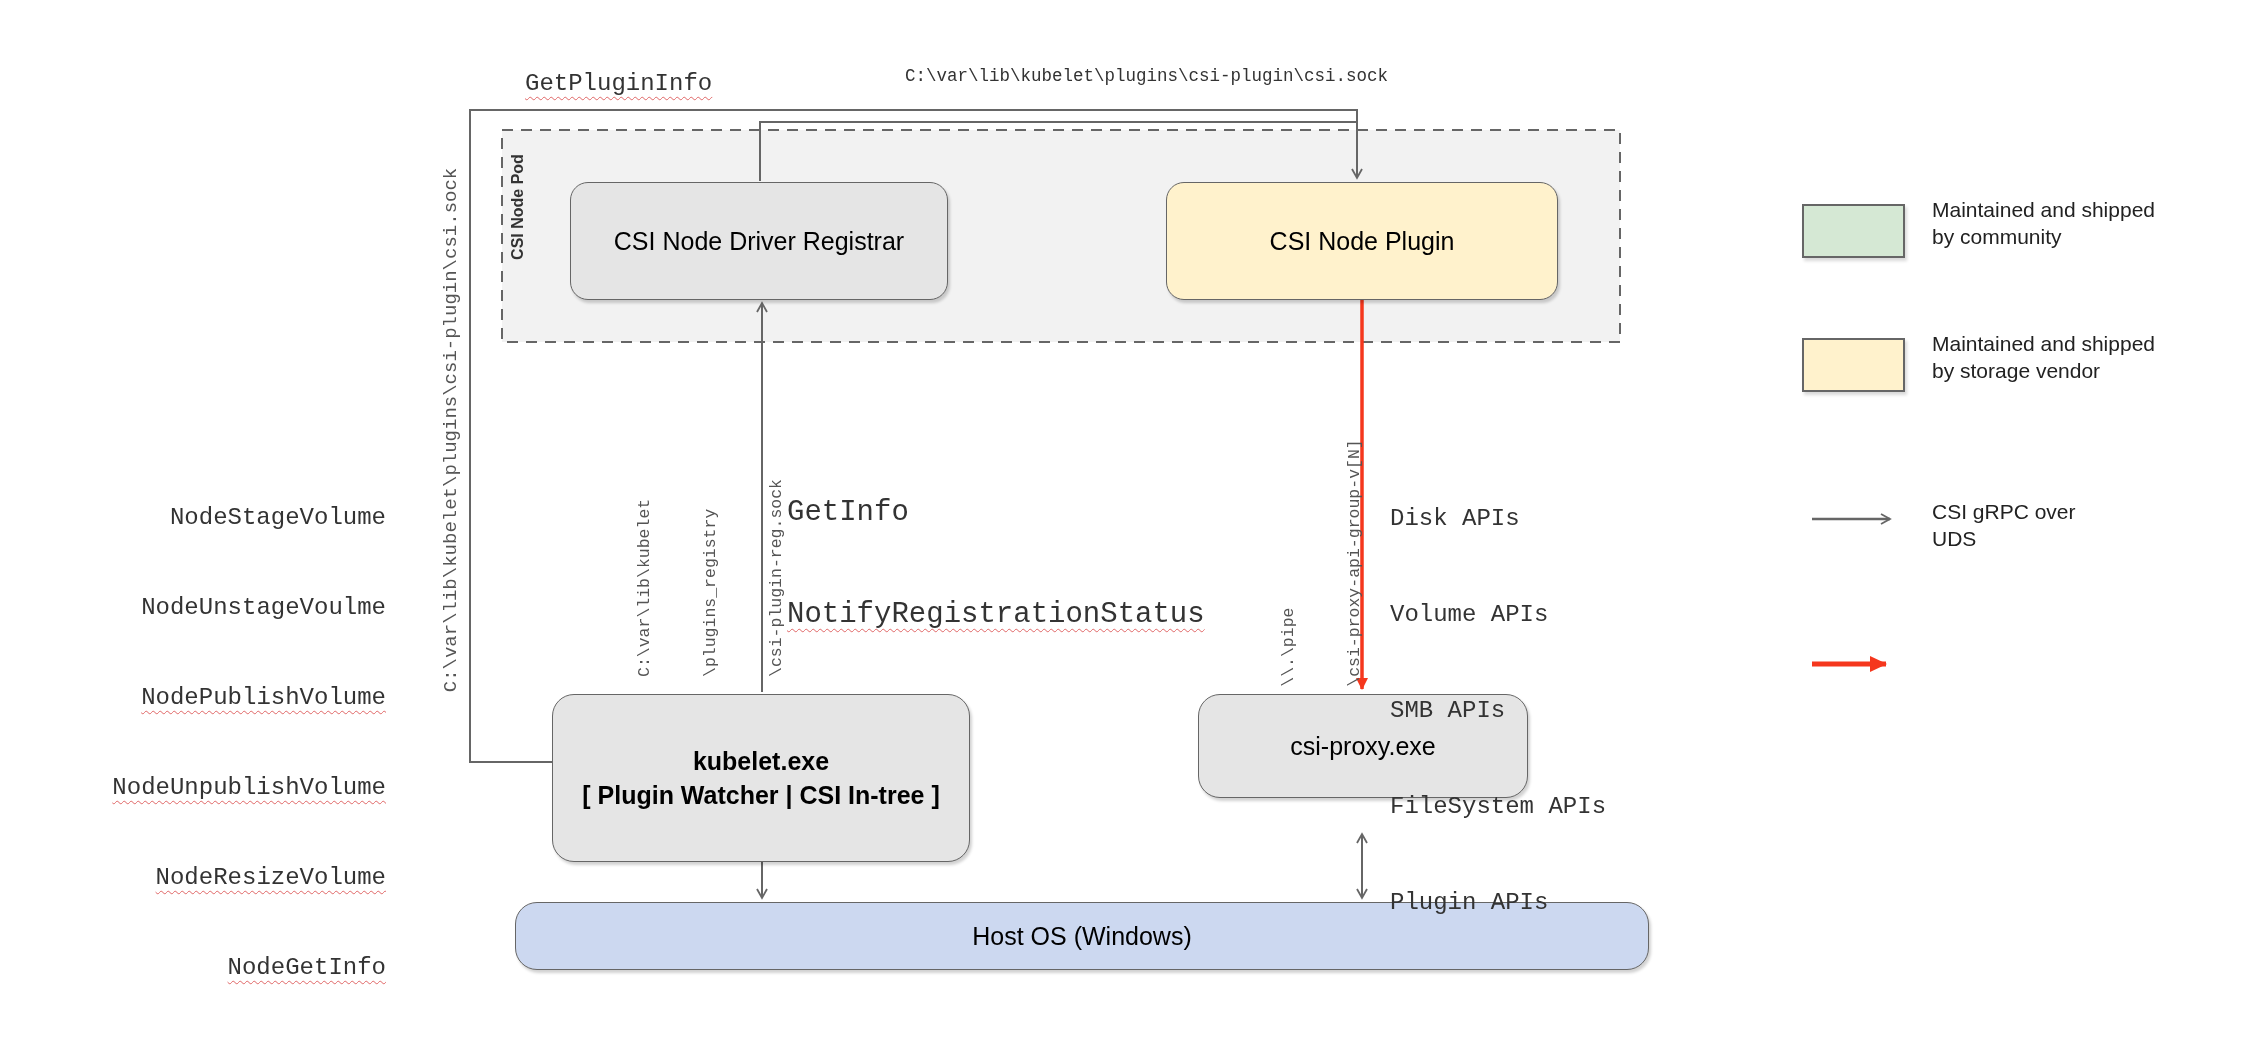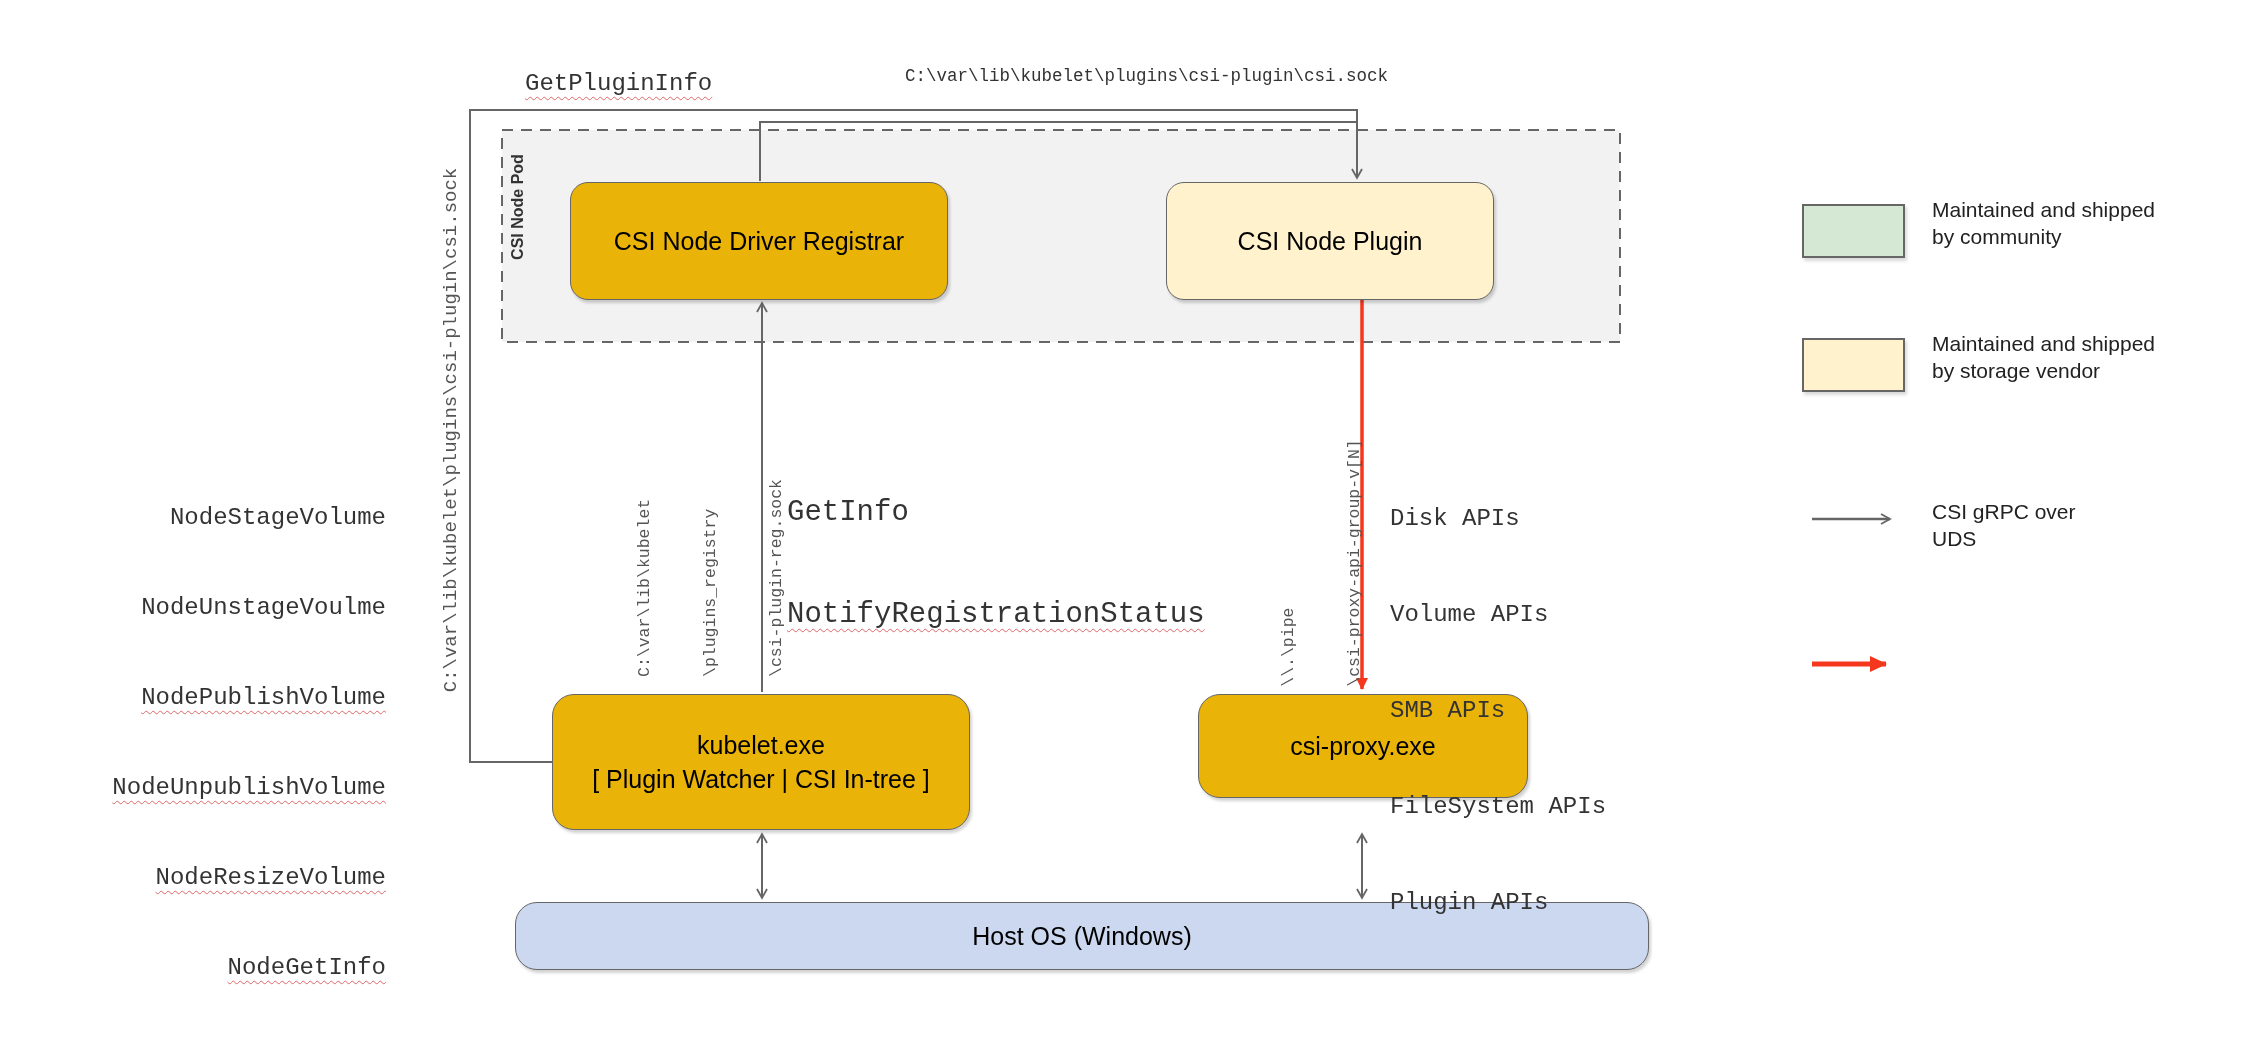--- a/index.html
+++ b/index.html
@@ -7,27 +7,27 @@
     position:relative; width:2252px; height:1044px; background:#ffffff;
     font-family:"Liberation Sans", sans-serif; overflow:hidden;
   }
   svg.wires { position:absolute; left:0; top:0; width:2252px; height:1044px; }
 
   .node {
     position:absolute; display:flex; flex-direction:column; align-items:center; justify-content:center;
     border:1.6px solid #666666; box-sizing:border-box; text-align:center;
     font-size:25px; color:#000; box-shadow:2px 3px 3px rgba(0,0,0,0.18);
   }
-  .green { background:#eab308; }
+  .green { background:#e5e5e5; }
   .yellow { background:#fff2cc; }
   .blue  { background:#ccd8f0; }
 
   .registrar { left:570px; top:182px; width:378px; height:118px; border-radius:18px; }
-  .plugin    { left:1166px; top:182px; width:328px; height:118px; border-radius:18px;align-items:center; }
-  .kubelet   { left:552px; top:694px; width:418px; height:136px; border-radius:22px; line-height:1.38; }
+  .plugin    { left:1166px; top:182px; width:392px; height:118px; border-radius:18px;align-items:center; }
+  .kubelet   { left:552px; top:694px; width:418px; height:168px; border-radius:22px; line-height:1.38;font-weight:bold; }
   .proxy     { left:1198px; top:694px; width:330px; height:104px; border-radius:22px; }
   .hostos    { left:515px; top:902px; width:1134px; height:68px; border-radius:22px; }
 
   .mono { font-family:"Liberation Mono", monospace; }
   .ann  { position:absolute; white-space:pre; }
   .dark { color:#333333; }
   .gray { color:#555555; }
 
   .getplugininfo { left:517px; top:70px; font-size:24px;margin-left:8px; }
   .topsock       { left:905px; top:66px; font-size:17.5px; }

